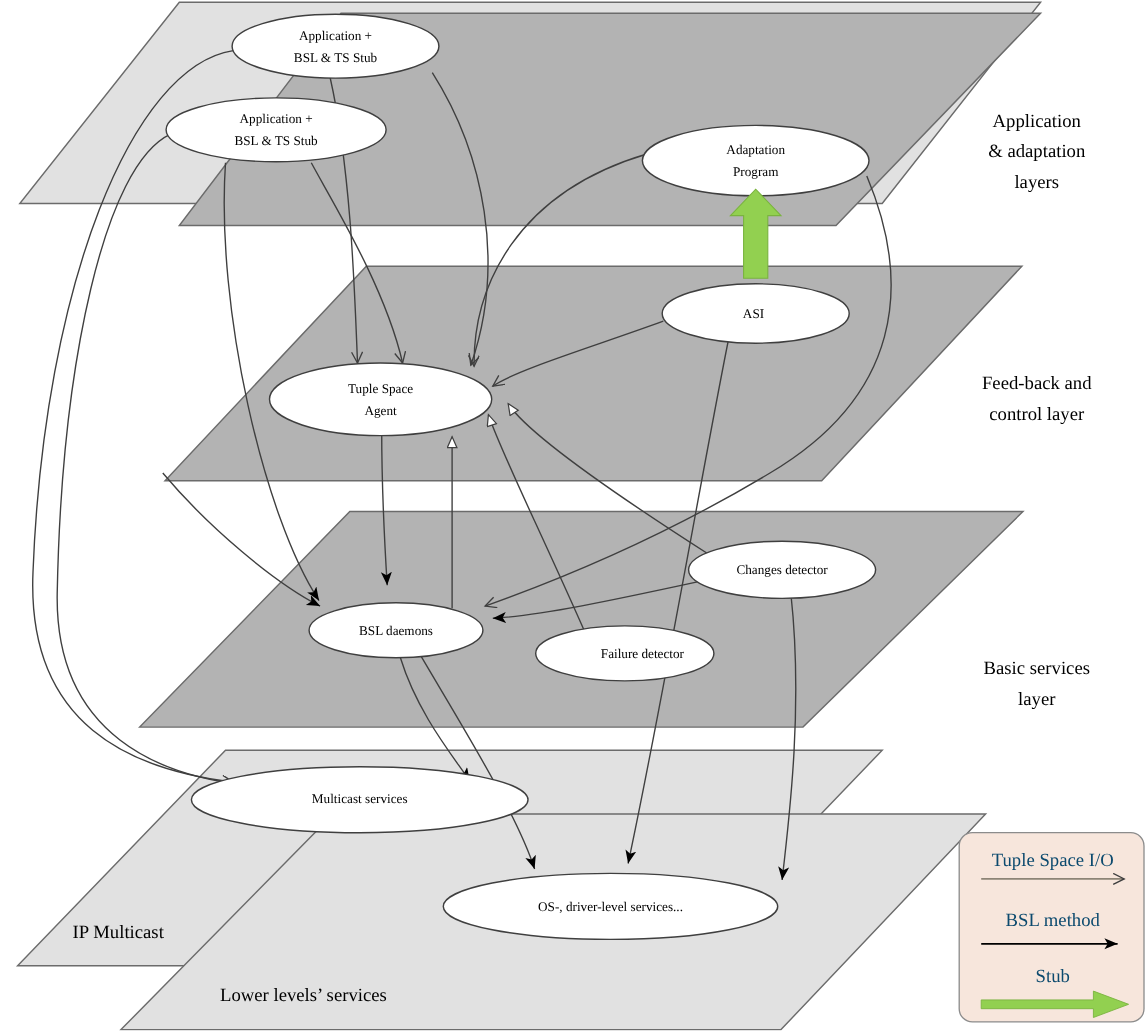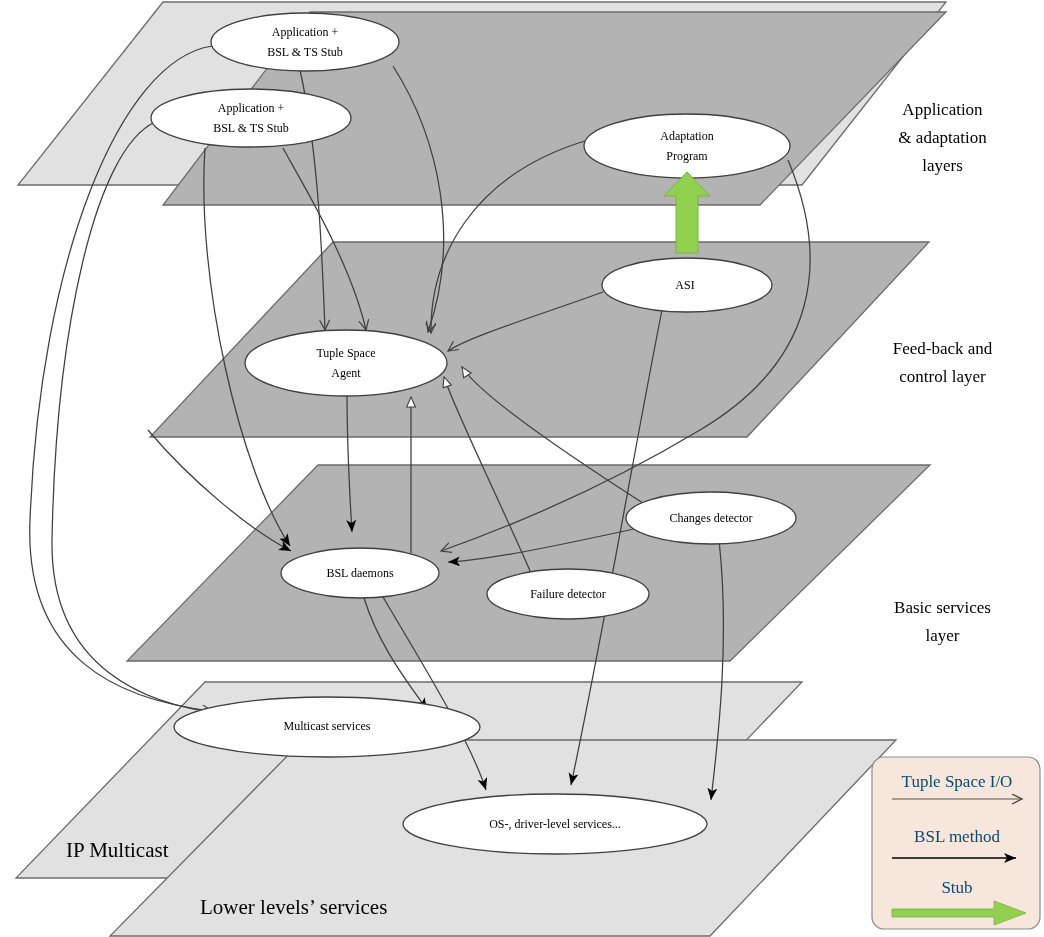--- a/index.html
+++ b/index.html
@@ -3,21 +3,21 @@
 <meta charset="utf-8">
 <style>
   html,body{margin:0;padding:0;background:#fff;}
   body{width:1044px;height:937px;position:relative;overflow:hidden;
        font-family:"Liberation Serif","DejaVu Serif",serif;}
   #stage{position:absolute;left:0;top:0;width:1044px;height:937px;}
   svg{position:absolute;left:0;top:0;}
   .layer-label{position:absolute;text-align:center;font-size:17px;color:#000;line-height:28px;}
   .node-label{position:absolute;text-align:center;font-size:12px;color:#000;line-height:20px;
               pointer-events:none;white-space:nowrap;}
-  .plane-label{position:absolute;font-size:21px;color:#000;white-space:nowrap;}
+  .plane-label{position:absolute;font-size:17px;color:#000;white-space:nowrap;}
   .legend-text{position:absolute;font-size:17px;color:#0c4a6e;white-space:nowrap;text-align:center;}
 </style>
 </head>
 <body>
 
 <div id="stage">
 
   <svg width="1044" height="937">
     <defs>
 
@@ -150,21 +150,21 @@
 
   <div class="node-label" style="left:246px;top:343px;width:200px;">
     <div>Tuple Space</div>
     <div>Agent</div>
   </div>
 
   <div class="node-label" style="left:281px;top:563px;width:158px;">
     <div>BSL daemons</div>
   </div>
 
-  <div class="node-label" style="left:487px;top:584px;width:162px;">
+  <div class="node-label" style="left:487px;top:584px;width:162px;padding-left:16px;">
     <div>Failure detector</div>
   </div>
 
   <div class="node-label" style="left:626px;top:508px;width:170px;">
     <div>Changes detector</div>
   </div>
 
   <div class="node-label" style="left:227px;top:716px;width:200px;">
     <div>Multicast services</div>
   </div>

